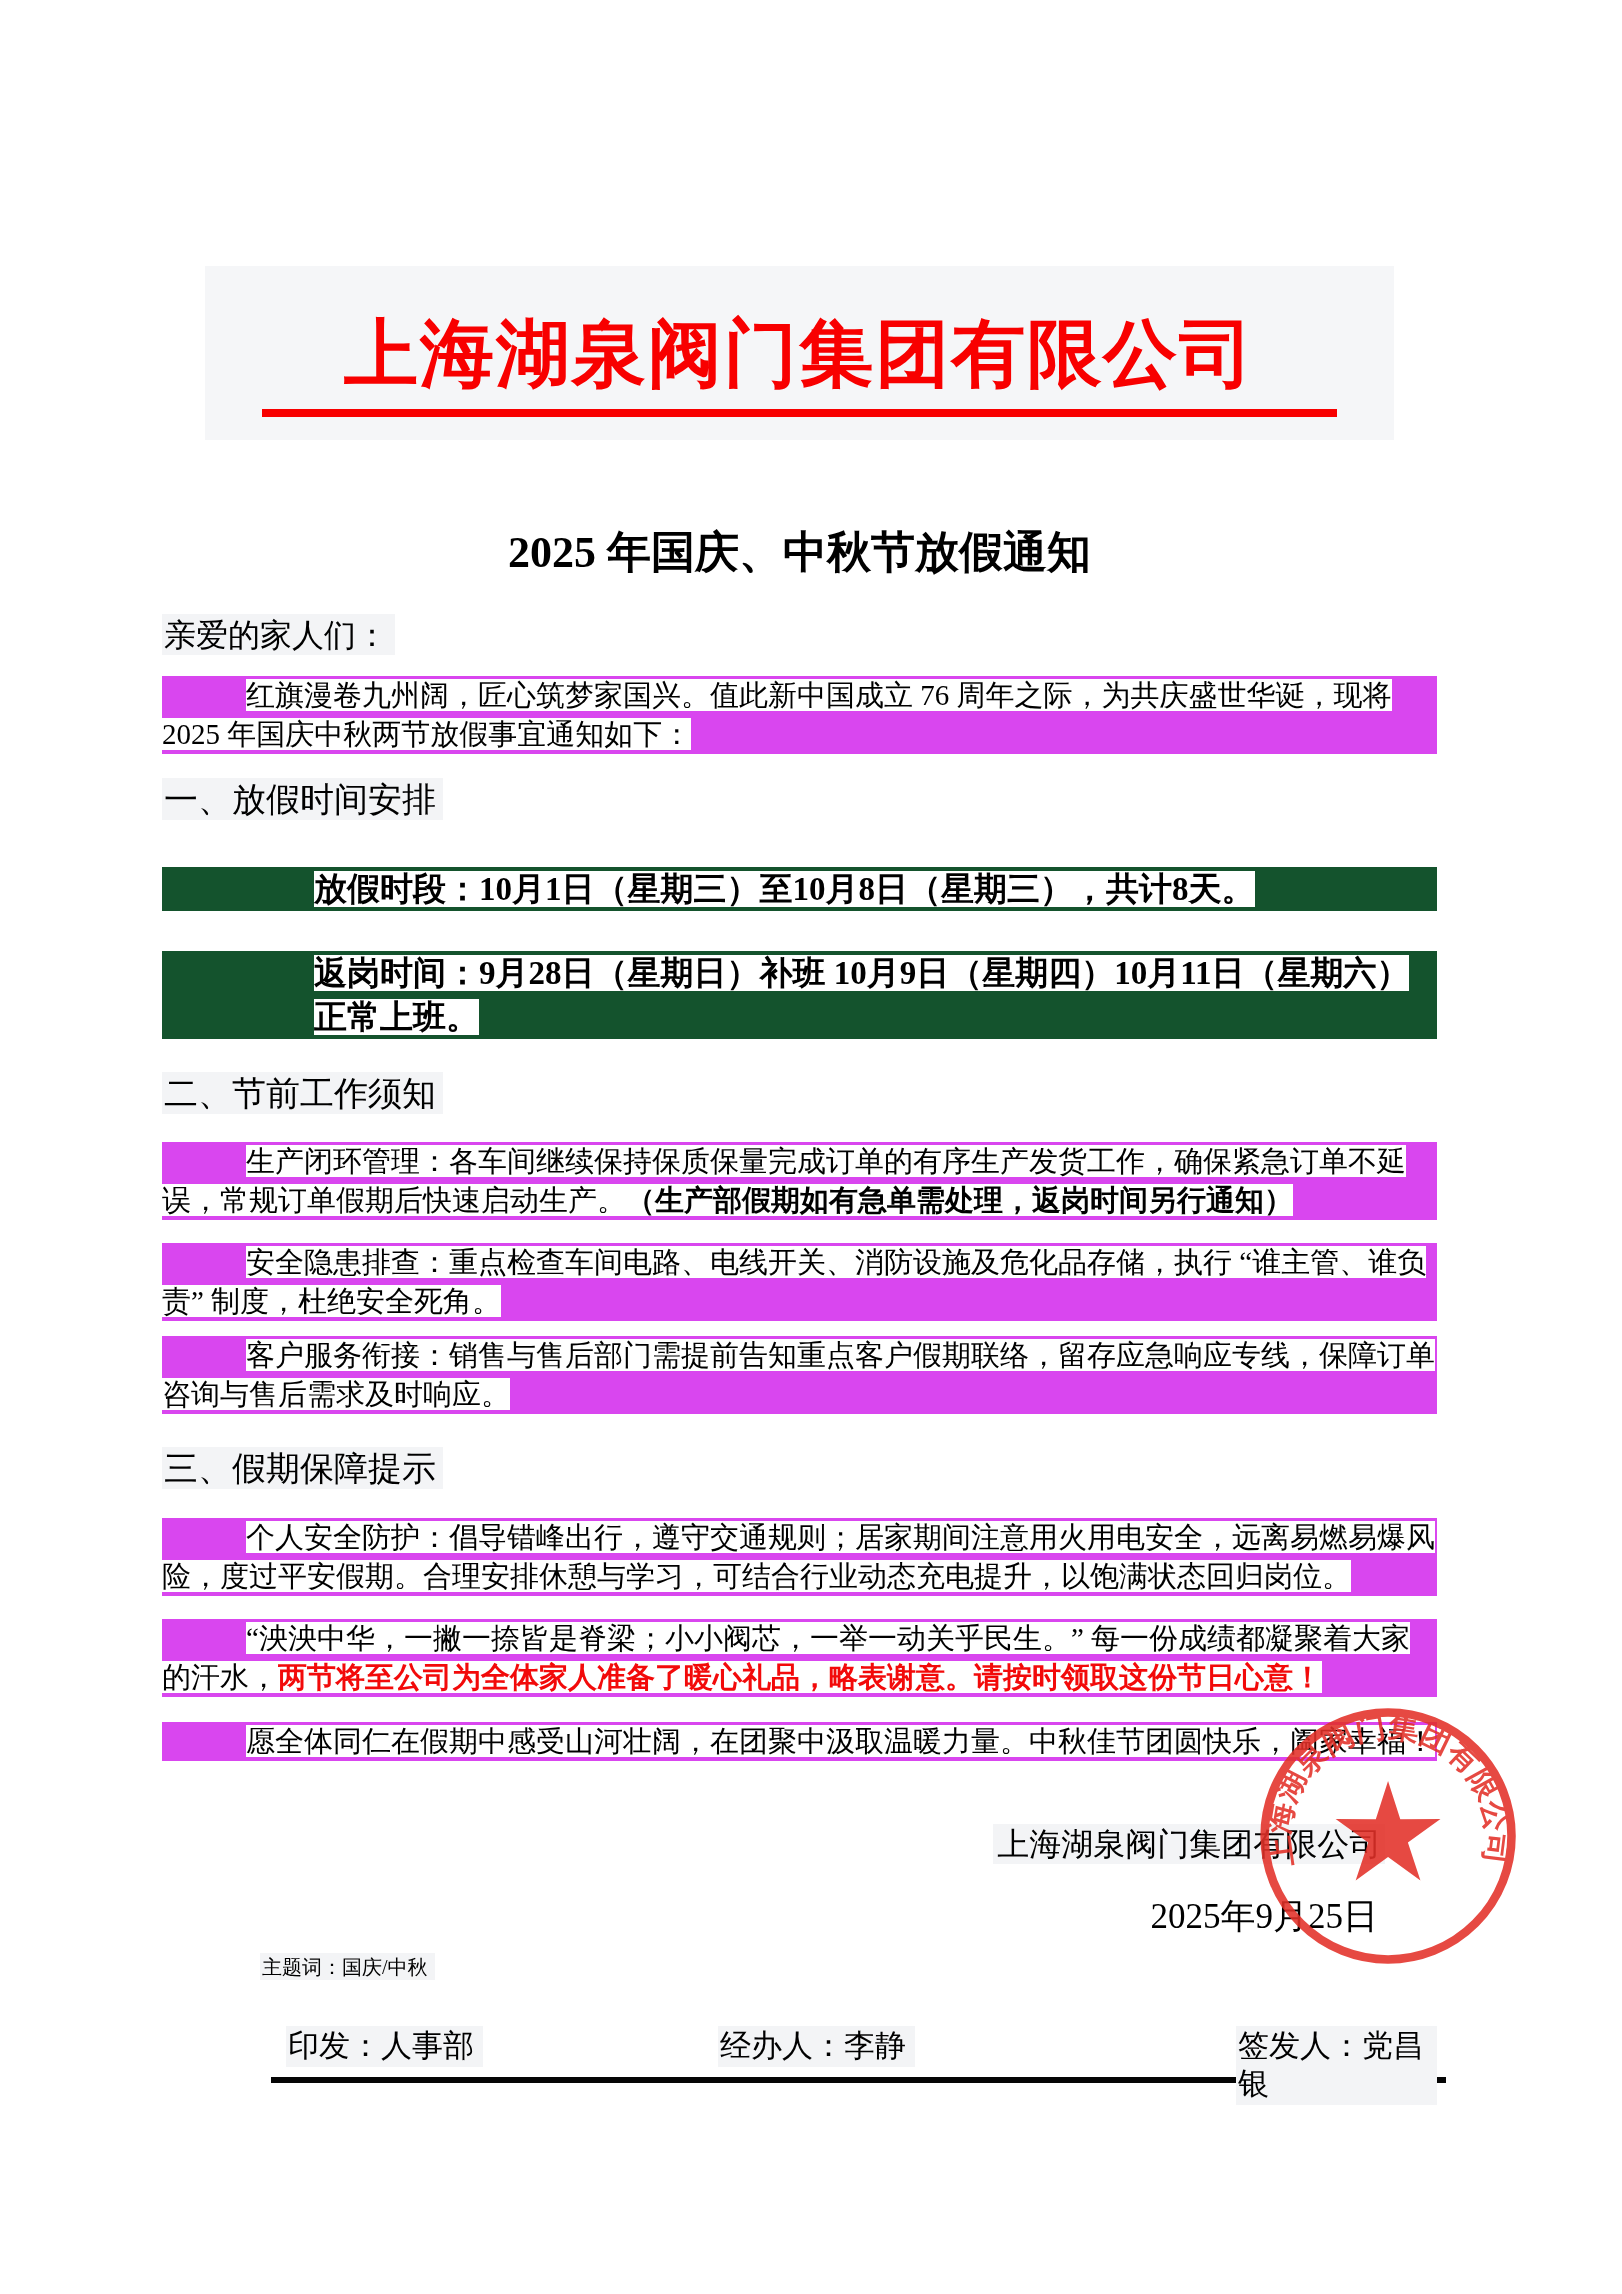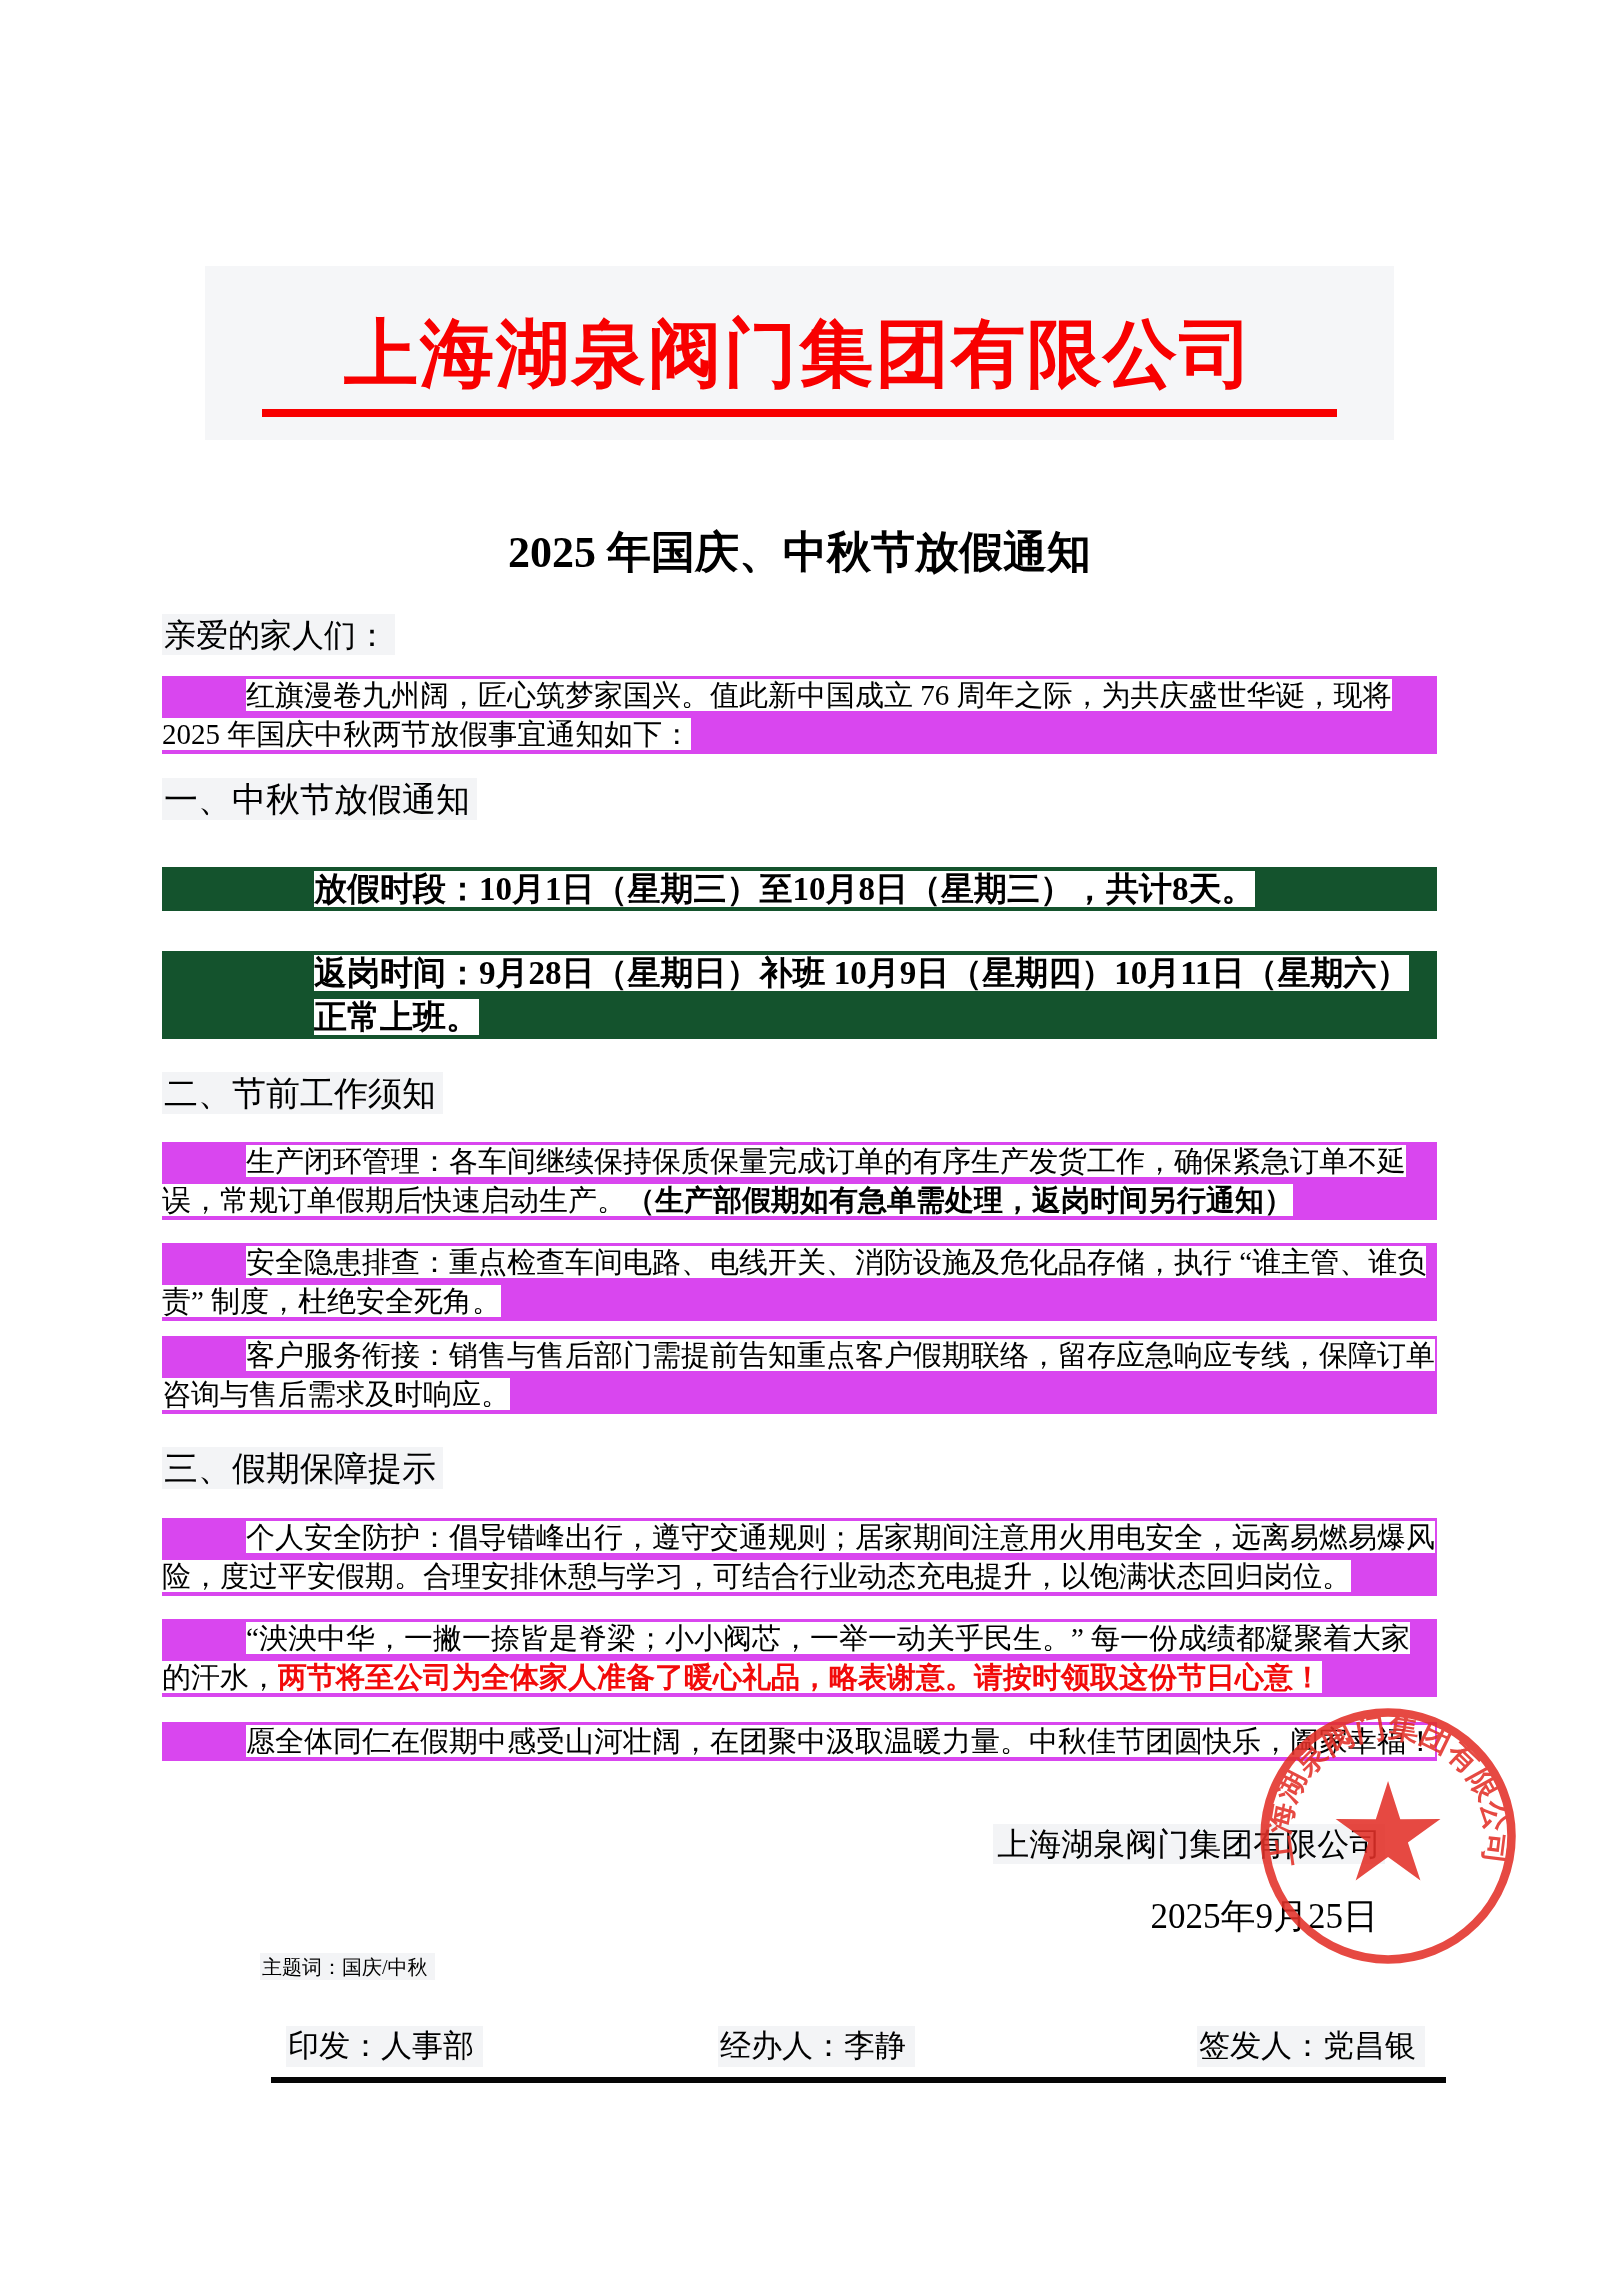--- a/index.html
+++ b/index.html
@@ -52,21 +52,21 @@
 
   .signoff{margin-top:63px;text-align:right;padding-right:52px;font-size:32px;line-height:40px;}
   .signoff .hl-gray{padding:1.9px 3.8px;}
   .sign-date{margin-top:32px;text-align:right;padding-right:59px;font-size:35px;line-height:42px;}
 
   .subject-row{margin-top:9.5px;font-size:20px;line-height:38px;margin-left:98px;}
   .footer-row{position:relative;margin-top:40px;height:38px;font-size:31px;line-height:38px;}
   .footer-item{position:absolute;top:0;background:#f3f4f6;padding:1.9px 9.5px 1.9px 1.9px;}
   .fi-issue{left:124px;}
   .fi-handler{left:556px;}
-  .fi-signer{left:1035px;}
+  .fi-signer{left:1074px;}
   .black-line{margin-top:13.3px;margin-left:109px;width:1175px;height:5.7px;background:#050505;}
 
   
   .stamp{position:absolute;left:1257px;top:1705px;width:264px;height:264px;opacity:.88;}
 </style>
 </head>
 <body>
 
 <div class="page">
   <div class="content">
@@ -75,21 +75,21 @@
       <div class="company-name">上海湖泉阀门集团有限公司</div>
       <div class="red-rule"></div>
     </div>
 
     <div class="doc-title">2025 年国庆、中秋节放假通知</div>
 
     <div class="salute"><span class="hl-gray">亲爱的家人们：</span></div>
 
     <div class="para indent"><span class="wtext">红旗漫卷九州阔，匠心筑梦家国兴。值此新中国成立 76 周年之际，为共庆盛世华诞，现将 2025 年国庆中秋两节放假事宜通知如下：</span></div>
 
-    <div class="sec-heading"><span class="hl-gray">一、中秋节放假通知</span></div>
+    <div class="sec-heading"><span class="hl-gray">一、放假时间安排</span></div>
 
     <div class="sched sched-1"><span class="wtext">放假时段：10月1日（星期三）至10月8日（星期三），共计8天。</span></div>
     <div class="sched sched-2"><span class="wtext">返岗时间：9月28日（星期日）补班 10月9日（星期四）10月11日（星期六）正常上班。</span></div>
 
     <div class="sec-heading h2m"><span class="hl-gray">二、节前工作须知</span></div>
 
     <div class="para indent p21"><span class="wtext">生产闭环管理：各车间继续保持保质保量完成订单的有序生产发货工作，确保紧急订单不延误，常规订单假期后快速启动生产。</span><span class="wtext boldrun">（生产部假期如有急单需处理，返岗时间另行通知）</span></div>
 
     <div class="para indent p22"><span class="wtext">安全隐患排查：重点检查车间电路、电线开关、消防设施及危化品存储，执行 “谁主管、谁负责” 制度，杜绝安全死角。</span></div>
 

